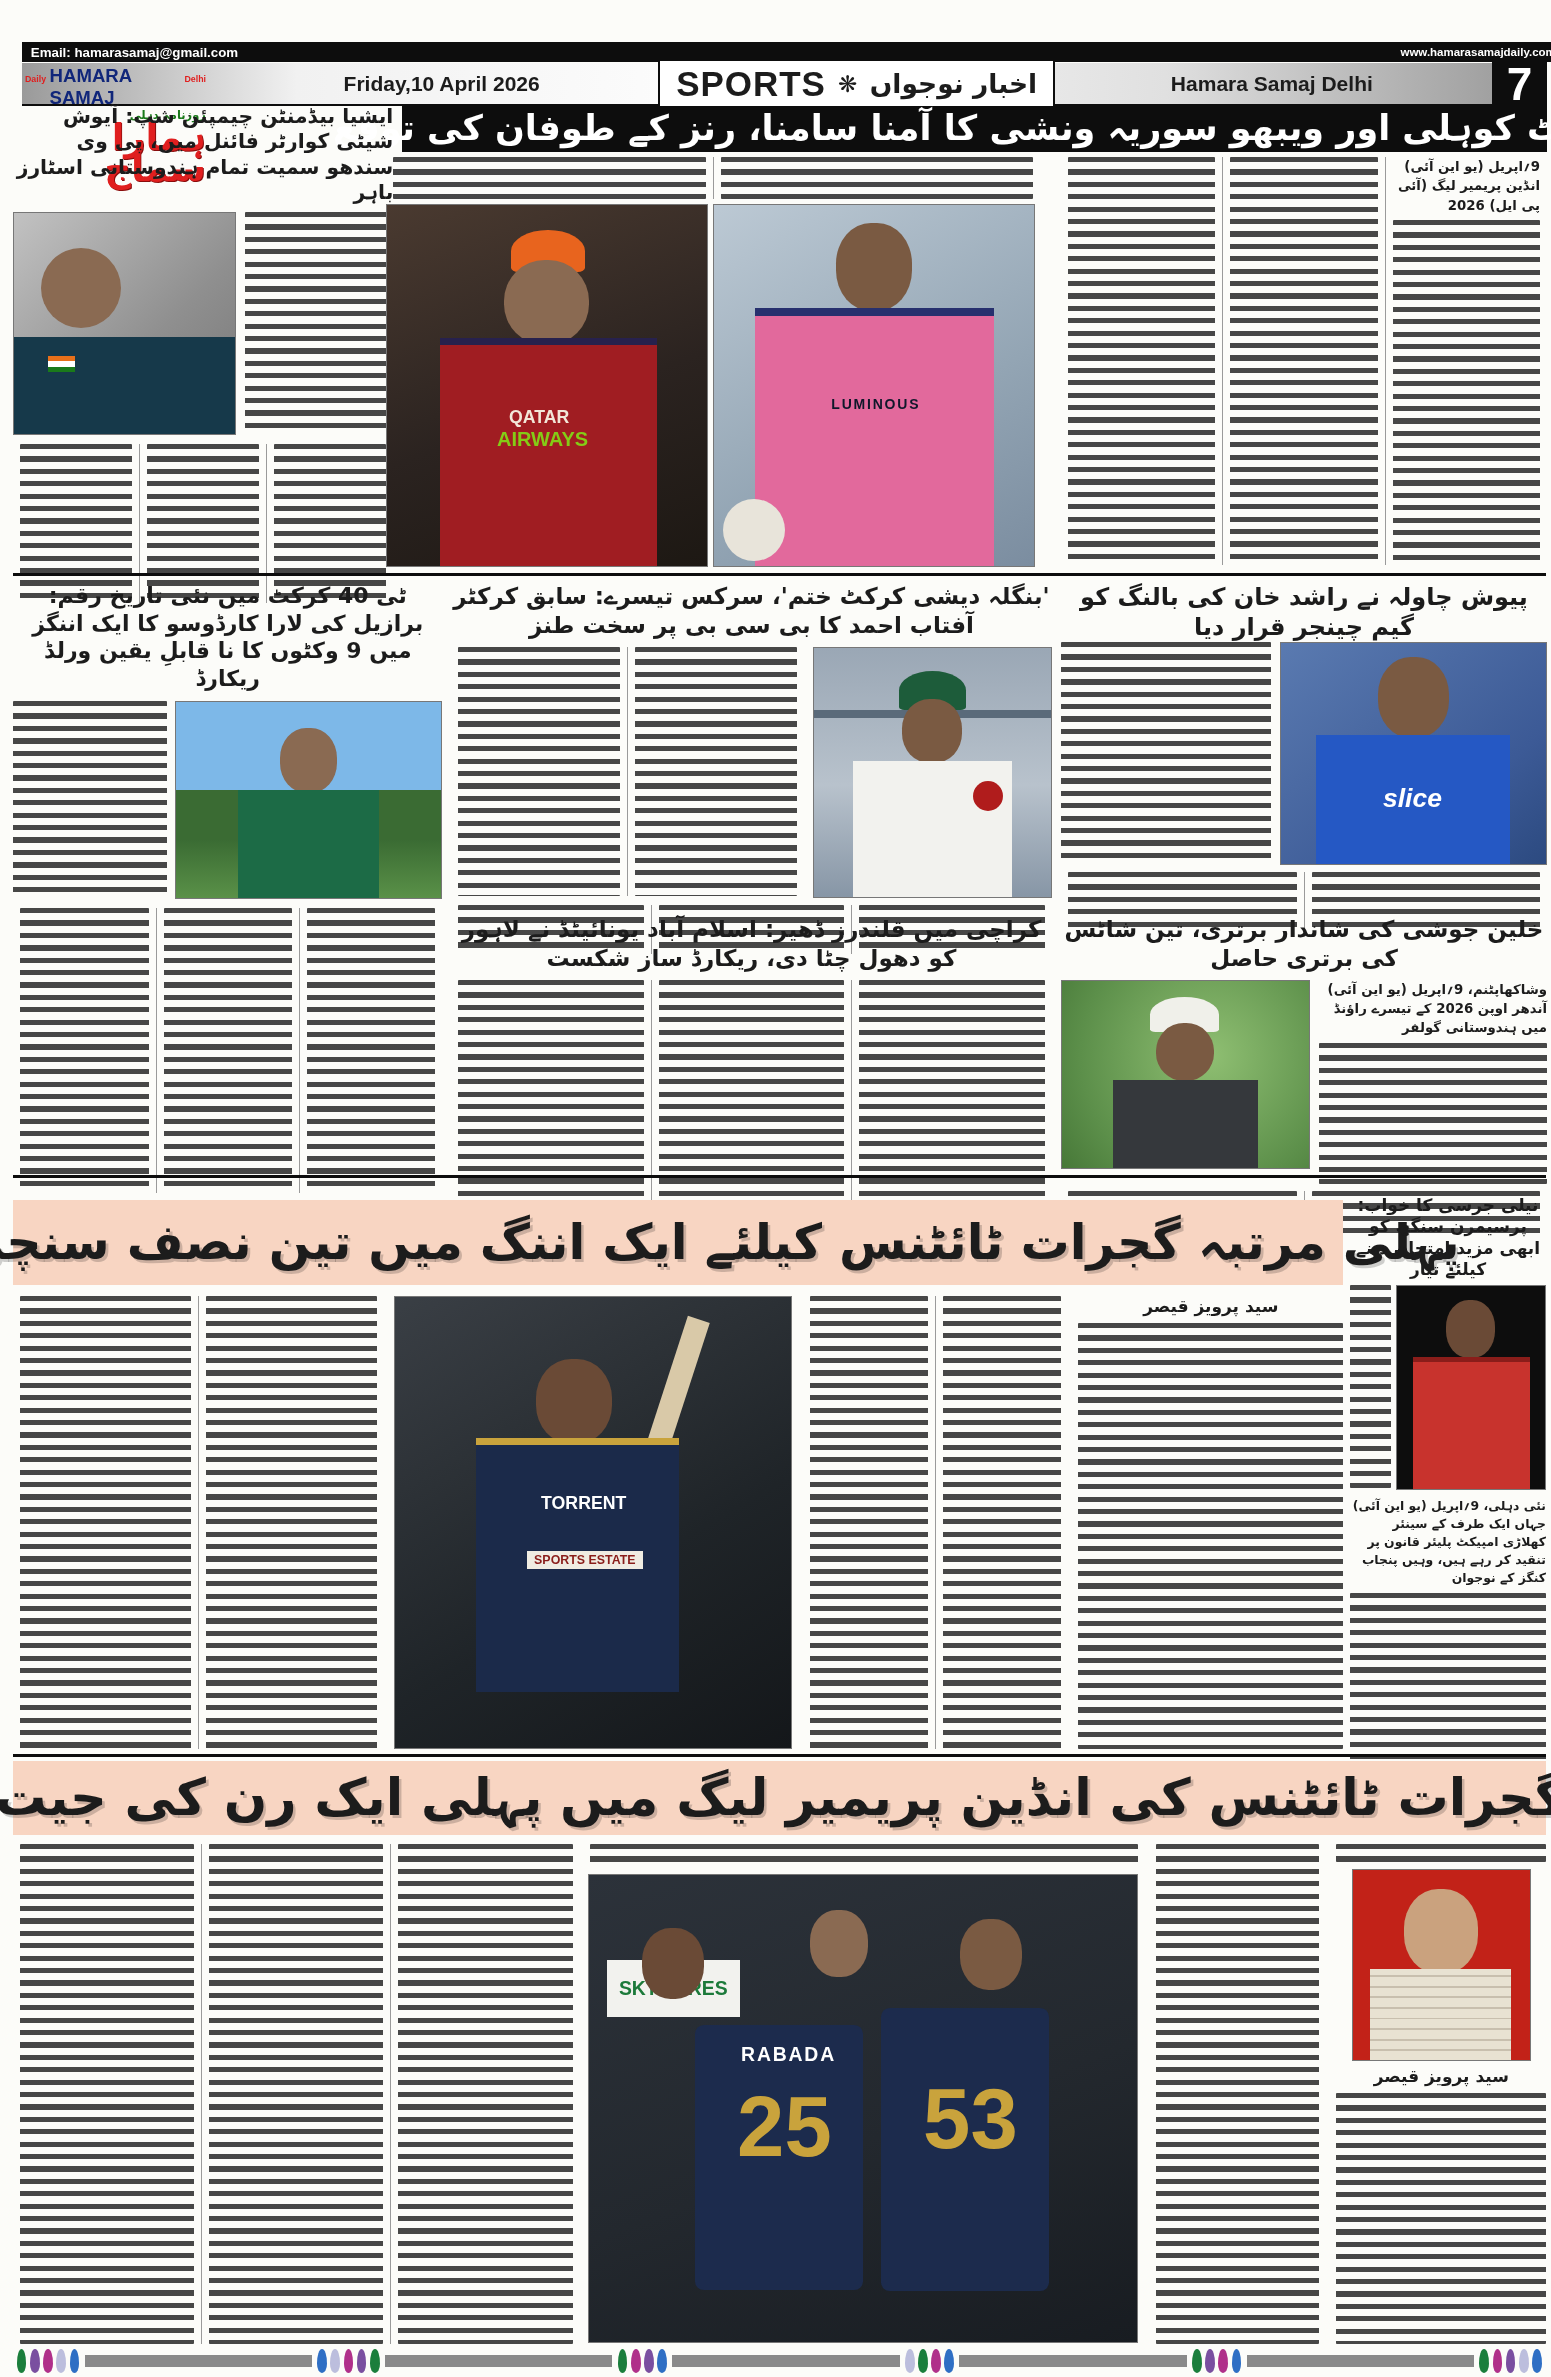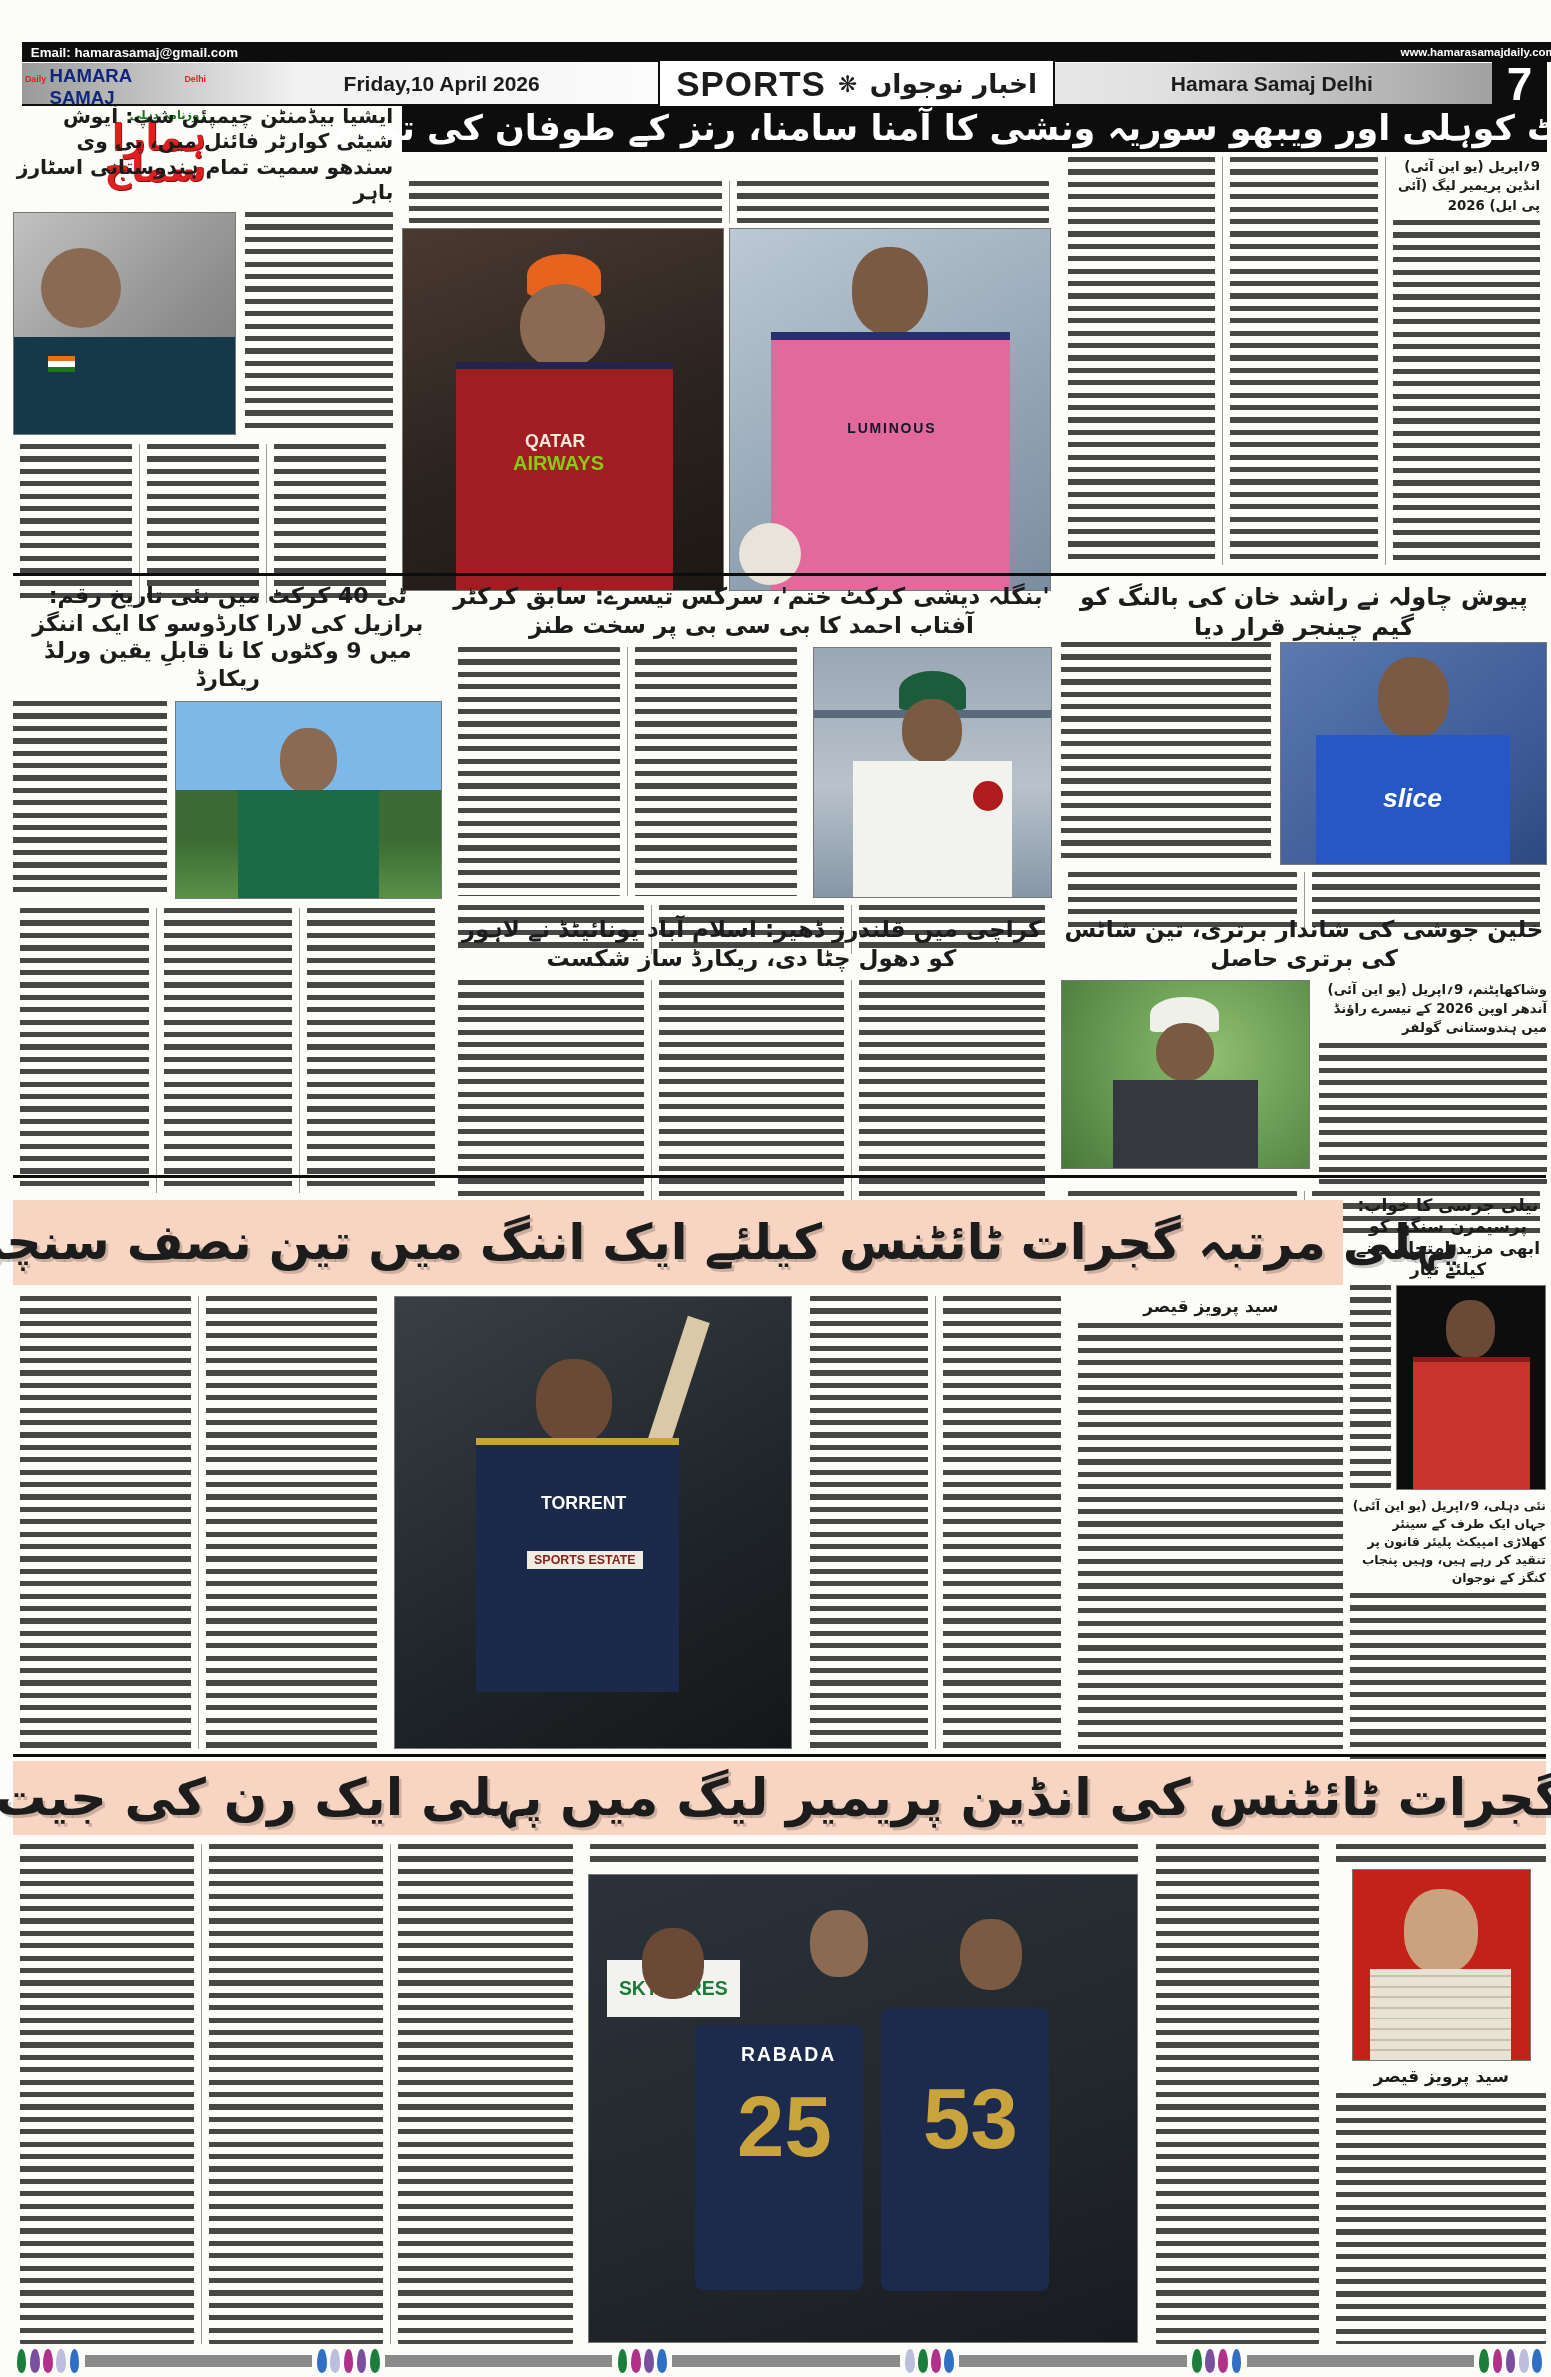--- a/index.html
+++ b/index.html
@@ -97,21 +97,21 @@
         </div>
       <div class="col">
           <div class="tx" style="height:100%;"></div>
         </div>
       <div class="col">
           <div class="tx" style="height:100%;"></div>
         </div>
     </div>
   </div>
 
-  <div class="abs" style="left:402px;top:157px;width:654px;margin-top:24px;">
+  <div class="abs" style="left:386px;top:157px;width:654px;">
     <div class="cols" style="height:42px;">
       <div class="col">
           <div class="tx" style="height:100%;"></div>
         </div>
       <div class="col">
           <div class="tx" style="height:100%;"></div>
         </div>
     </div>
     <div style="display:flex;gap:5.3px;margin-top:5.3px;">
       <div class="photo" style="width:320px;height:361px;background:linear-gradient(160deg,#4a3a30,#2b2320 55%,#1d1813);">

